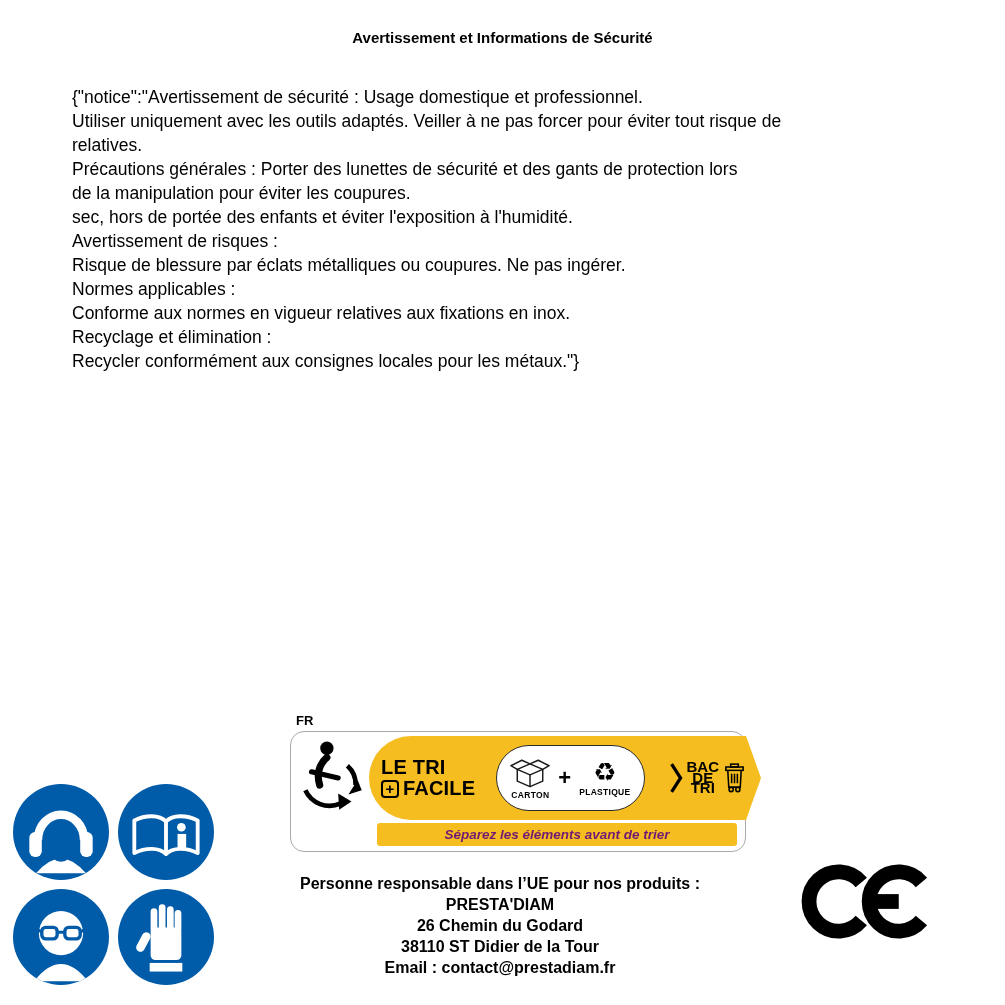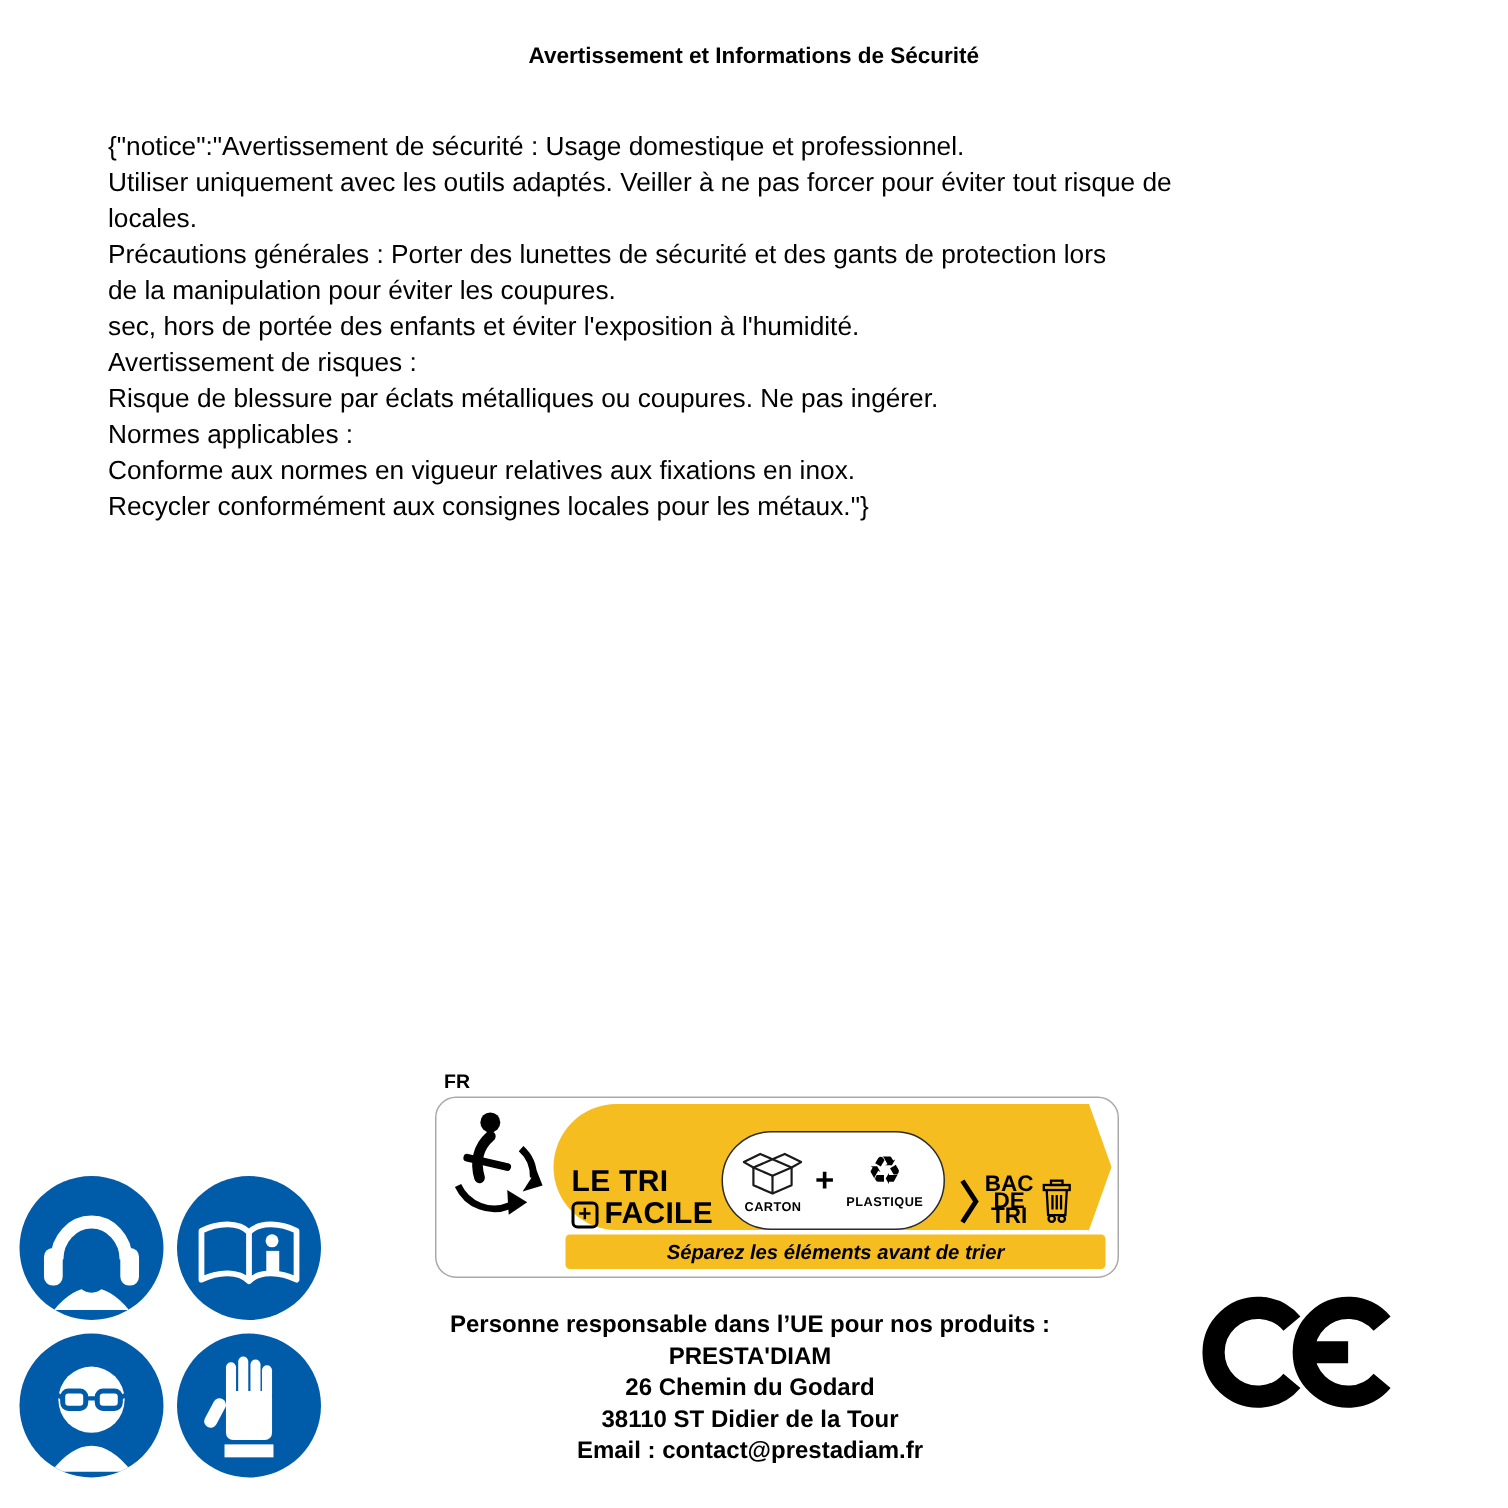--- a/index.html
+++ b/index.html
@@ -22,21 +22,21 @@
   }
   .icon-circle { width:96px; height:96px; border-radius:50%; background:#005ba9; overflow:hidden; }
   .icon-circle svg { width:100%; height:100%; display:block; }
 
   .triman-wrap { position:absolute; left:265px; top:713px; width:456px;margin-left:25px; }
   .fr-label { font-size:13px; font-weight:700; margin:0 0 3px 6px; }
   .band-box { background:#fff; border:1px solid #a9a9a9; border-radius:14px; padding:4px; }
   .band-row { display:flex; align-items:center; }
   .triman-svg { width:74px; height:82px; flex:0 0 auto; }
   .yellow-band {
-    flex:1; display:flex; align-items:flex-end; gap:6px;
+    flex:1; display:flex; align-items:center; gap:21px;
     background:#f5bd1f; border-radius:44px 0 0 44px; height:84px; padding-left:12px;
   }
   .tip { width:0; height:0; border-top:42px solid transparent; border-bottom:42px solid transparent; border-left:15px solid #f5bd1f; flex:0 0 auto; }
   .letri { font-weight:800; font-size:20px; line-height:21px; letter-spacing:0.2px; white-space:nowrap; flex:0 0 auto; }
   .letri-bot { display:flex; align-items:center; gap:4px; }
   .plusbox {
     display:inline-flex; width:18px; height:18px; border:2.5px solid #000; border-radius:4px;
     align-items:center; justify-content:center; font-size:15px; font-weight:800;
   }
   .white-pill {
@@ -46,47 +46,48 @@
   .mat { display:flex; flex-direction:column; align-items:center; gap:1px; }
   .mat-label { font-size:8.5px; font-weight:700; letter-spacing:0.3px; }
   .join { font-size:22px; font-weight:700; }
   .recycle { font-size:26px; line-height:27px; font-family:"DejaVu Sans", sans-serif; }
   .bac { display:flex; align-items:center; gap:4px; margin-left:4px; flex:0 0 auto; }
   .chevron-svg { width:13px; height:38px; }
   .bac-text { font-size:15px; font-weight:700; line-height:10.5px; text-align:center; }
   .bin-svg { width:23px; height:33px; }
   .tagline {
     margin:3px 4px 1px 82px; background:#f5bd1f; text-align:center;
-    font-style:italic; font-weight:700; font-size:13.5px; color:#000000;
+    font-style:italic; font-weight:700; font-size:13.5px; color:#701a75;
     padding:4px 0; border-radius:3px;
   }
   .responsible {
     position:absolute; top:873px; left:253px; width:494px; text-align:center;
     font-weight:700; font-size:16px; line-height:21px;
   }
   .ce-svg { position:absolute; left:797px; top:855px; width:148px; height:93px; }
 </style>
 </head>
 <body>
 
 <div class="page">
 
   <h1 class="title">Avertissement et Informations de Sécurité</h1>
 
   <div class="notice">
     <div>{"notice":"Avertissement de sécurité : Usage domestique et professionnel.</div>
     <div>Utiliser uniquement avec les outils adaptés. Veiller à ne pas forcer pour éviter tout risque de</div>
-    <div>locales.</div>
+    <div>relatives.</div>
     <div>Précautions générales : Porter des lunettes de sécurité et des gants de protection lors</div>
     <div>de la manipulation pour éviter les coupures.</div>
     <div>sec, hors de portée des enfants et éviter l'exposition à l'humidité.</div>
     <div>Avertissement de risques :</div>
     <div>Risque de blessure par éclats métalliques ou coupures. Ne pas ingérer.</div>
     <div>Normes applicables :</div>
     <div>Conforme aux normes en vigueur relatives aux fixations en inox.</div>
+    <div>Recyclage et élimination :</div>
     <div>Recycler conformément aux consignes locales pour les métaux."}</div>
   </div>
 
   <div class="icons-grid">
     <div class="icon-circle">
       <svg viewBox="0 0 100 100">
         <path d="M24,93 Q50,62 76,93 Z" fill="#fff"></path>
         <circle cx="50" cy="70" r="11" fill="#005ba9"></circle>
         <path d="M26,58 A24,26 0 0 1 74,58" fill="none" stroke="#fff" stroke-width="9"></path>
         <rect x="17" y="50" width="13" height="26" rx="6" fill="#fff"></rect>

